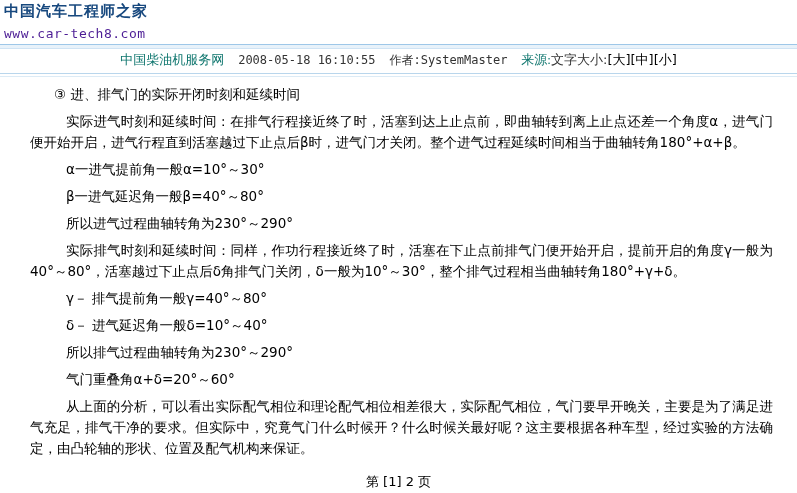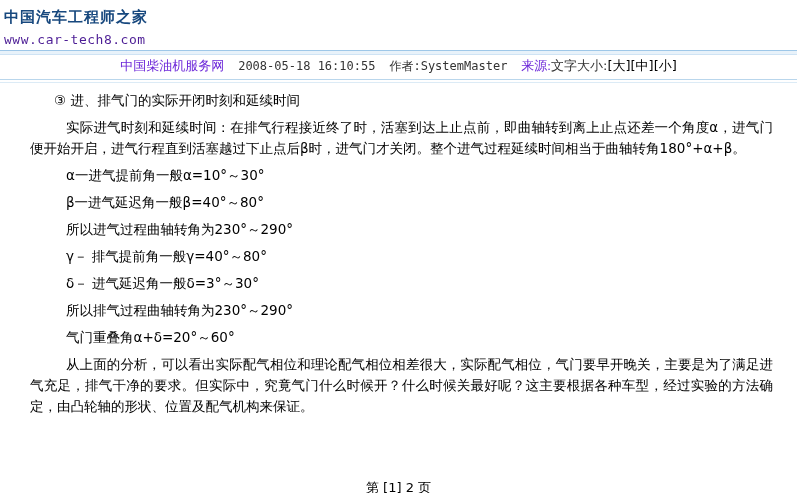--- a/index.html
+++ b/index.html
@@ -18,21 +18,20 @@
   .page {
     position: relative;
     width: 797px;
     height: 493px;
     background: #ffffff;
   }
   
   .header {
     position: relative;
     height: 32px;
-    margin-top: 6px;
   }
   .logo {
     position: absolute;
     left: 4px;
     top: 2px;
     width: 200px;
     color: #1a4f8a;
     line-height: 1.25;
   }
   .logo .logo-cn {
@@ -80,21 +79,21 @@
     text-align: center;
     font-family: "DejaVu Sans Mono", "Liberation Mono", monospace;
     font-size: 12px;
     color: #333333;
     line-height: 24px;
     white-space: nowrap;
   }
   .meta-bar .src {
     font-family: Liberation Serif, serif;
     font-size: 13px;
-    color: #6d28d9;
+    color: #0f766e;
   }
   .meta-bar .sep {
     display: inline-block;
     width: 14px;
   }
   .meta-bar .fs-label {
     font-family: "DejaVu Sans", "Liberation Sans", sans-serif;
     font-size: 13px;
     text-align: right;
   }
@@ -171,22 +170,23 @@
   </div>
   <div class="meta-rule"></div>
   <div class="meta-rule2"></div>
 
   <div class="content">
     <p class="indent1">③ 进、排气门的实际开闭时刻和延续时间</p>
     <p class="indent2">实际进气时刻和延续时间：在排气行程接近终了时，活塞到达上止点前，即曲轴转到离上止点还差一个角度α，进气门便开始开启，进气行程直到活塞越过下止点后β时，进气门才关闭。整个进气过程延续时间相当于曲轴转角180°+α+β。</p>
     <p class="indent2">α一进气提前角一般α=10°～30°</p>
     <p class="indent2">β一进气延迟角一般β=40°～80°</p>
     <p class="indent2">所以进气过程曲轴转角为230°～290°</p>
+    <p class="indent2">实际排气时刻和延续时间：同样，作功行程接近终了时，活塞在下止点前排气门便开始开启，提前开启的角度γ一般为40°～80°，活塞越过下止点后δ角排气门关闭，δ一般为10°～30°，整个排气过程相当曲轴转角180°+γ+δ。</p>
     <p class="indent2">γ－ 排气提前角一般γ=40°～80°</p>
-    <p class="indent2">δ－ 进气延迟角一般δ=3°～30°</p>
+    <p class="indent2">δ－ 进气延迟角一般δ=10°～40°</p>
     <p class="indent2">所以排气过程曲轴转角为230°～290°</p>
     <p class="indent2">气门重叠角α+δ=20°～60°</p>
     <p class="indent2">从上面的分析，可以看出实际配气相位和理论配气相位相差很大，实际配气相位，气门要早开晚关，主要是为了满足进气充足，排气干净的要求。但实际中，究竟气门什么时候开？什么时候关最好呢？这主要根据各种车型，经过实验的方法确定，由凸轮轴的形状、位置及配气机构来保证。</p>
   </div>
 
   <div class="pager">
     <span>第</span>
     <span class="cur">[1]</span>
     <span>2 页</span>
   </div>

